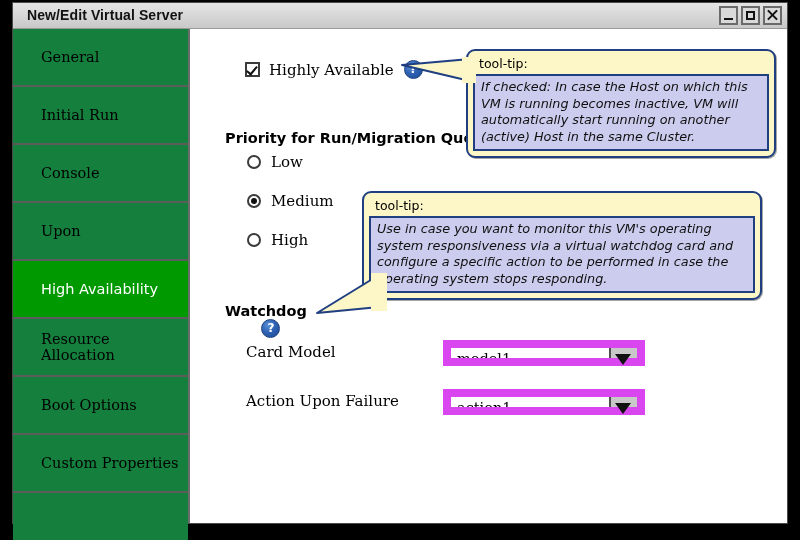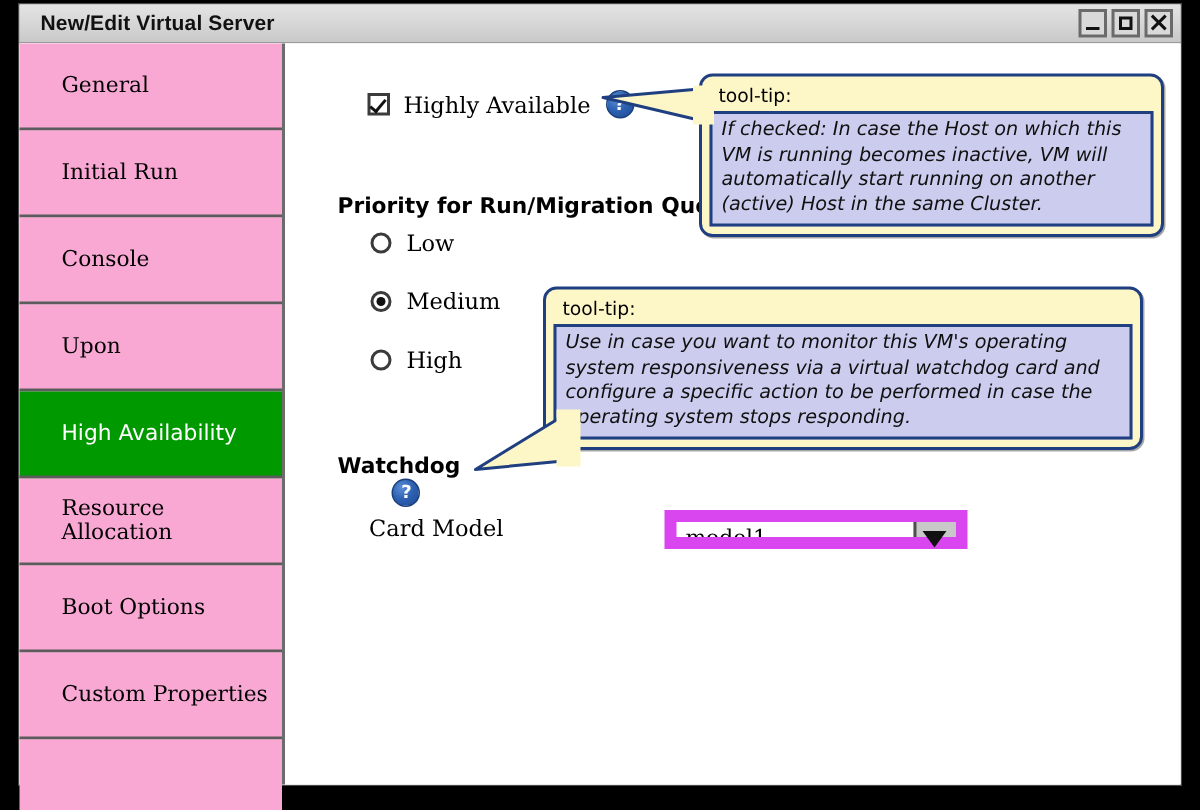--- a/index.html
+++ b/index.html
@@ -113,21 +113,21 @@
     height: 100%;
     background: #ffffff;
     border-right: 2px solid #6c6c6c;
     box-sizing: border-box;
   }
 
   .side-item {
     position: relative;
     height: 58px;
     border-bottom: 2px solid #5c5c5c;
-    background: #f9a8d4;
+    background: #15803d;
     display: flex;
     align-items: center;
     box-sizing: border-box;
   }
   .side-item .side-label {
     padding-left: 28px;
     font-family: "DejaVu Serif", serif;
     font-size: 14.5px;
     color: #000000;
   }
@@ -449,20 +449,27 @@
         </div>
 
         <div class="form-row" style="top:311px;">
           <span class="lbl">Card Model</span>
           <div class="combo">
             <span class="combo-val">model1</span>
             <span class="combo-arrow"></span>
           </div>
         </div>
 
+        <div class="form-row" style="top:360px;">
+          <span class="lbl">Action Upon Failure</span>
+          <div class="combo">
+            <span class="combo-val">action1</span>
+            <span class="combo-arrow"></span>
+          </div>
+        </div>
 
         <svg class="tt-arrow" id="arrow-ha" width="80" height="32" viewBox="0 0 80 32">
           <polygon points="2,8 70,2 70,24" fill="#fdf7c8" stroke="#1f3f80" stroke-width="2" stroke-linejoin="round"></polygon>
           <rect x="62" y="0" width="14" height="26" fill="#fdf7c8"></rect>
         </svg>
 
         <svg class="tt-arrow" id="arrow-watchdog" width="90" height="54" viewBox="0 0 90 54">
           <polygon points="2,44 64,6 64,38" fill="#fdf7c8" stroke="#1f3f80" stroke-width="2" stroke-linejoin="round"></polygon>
           <rect x="56" y="4" width="16" height="38" fill="#fdf7c8"></rect>
         </svg>

